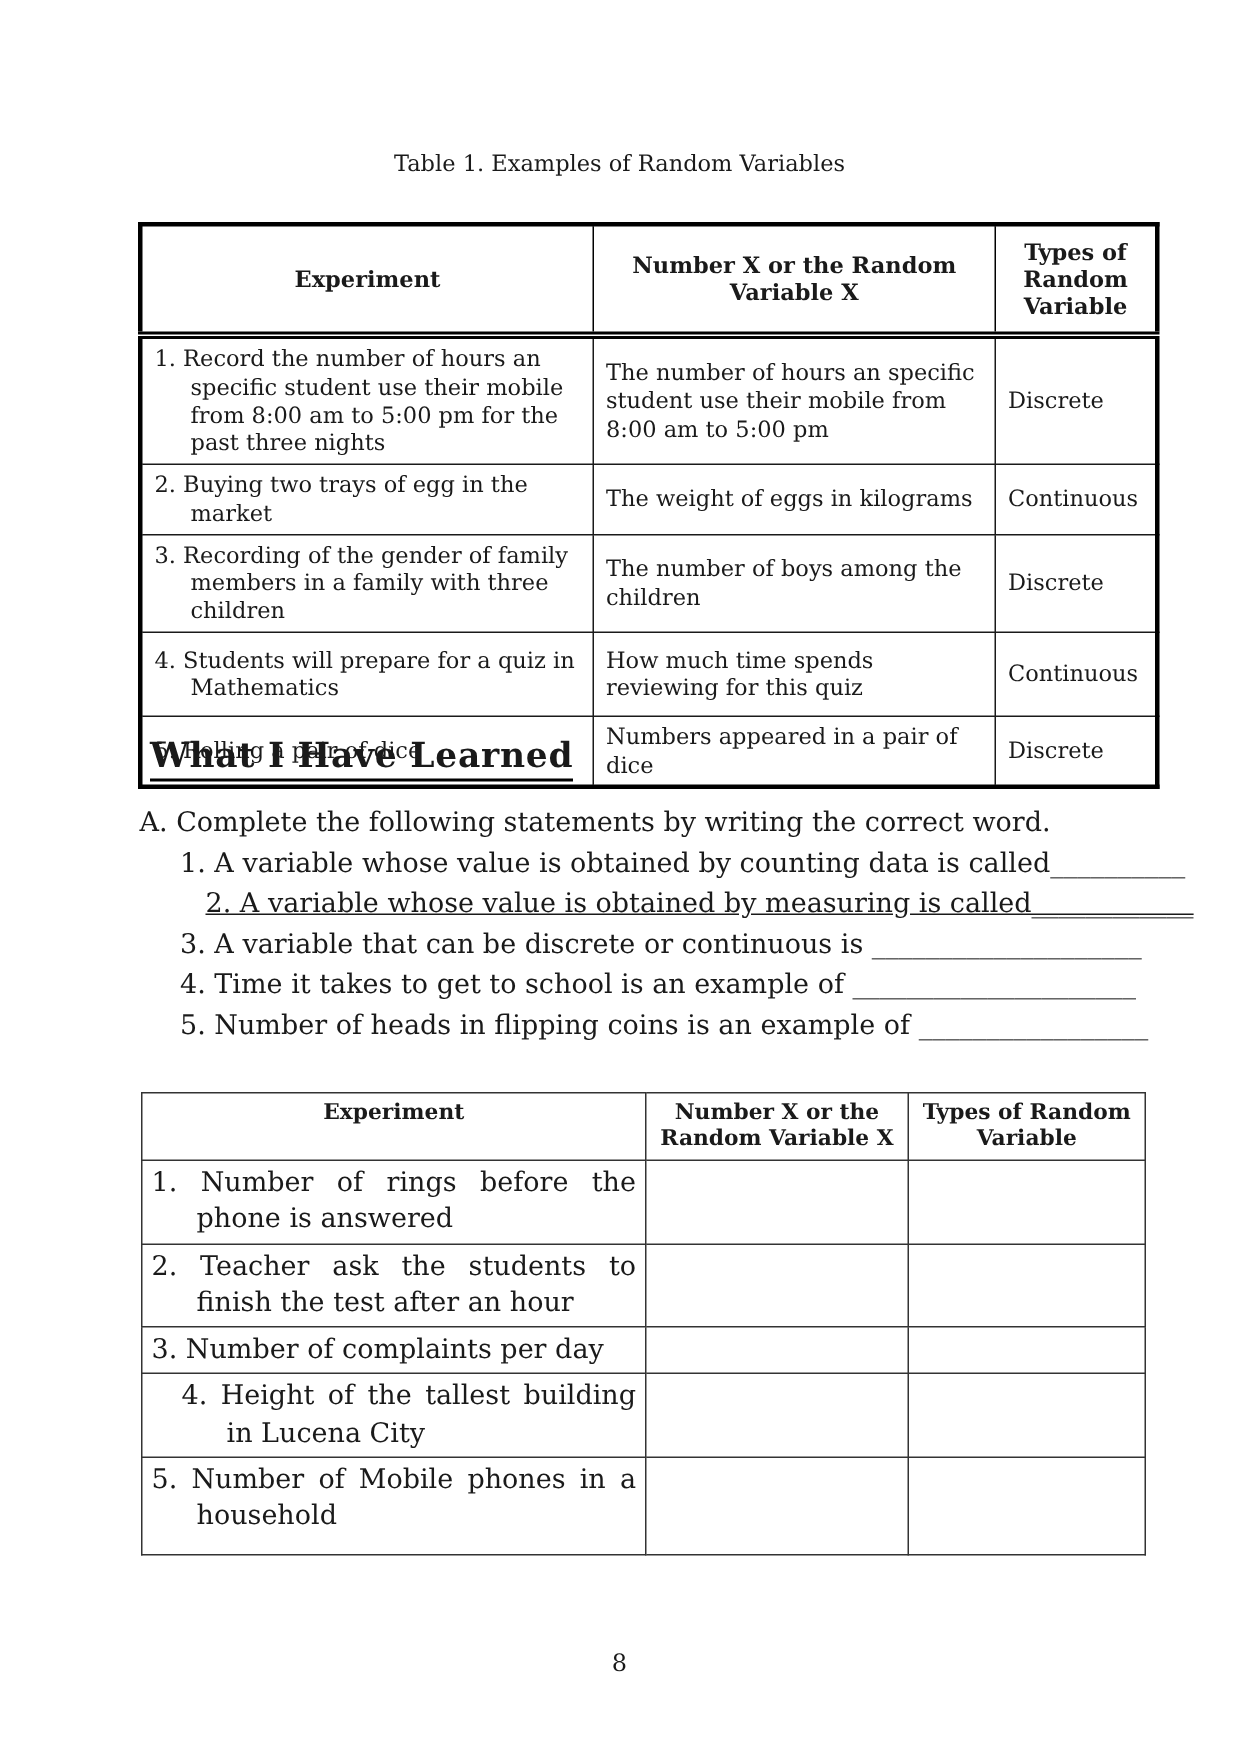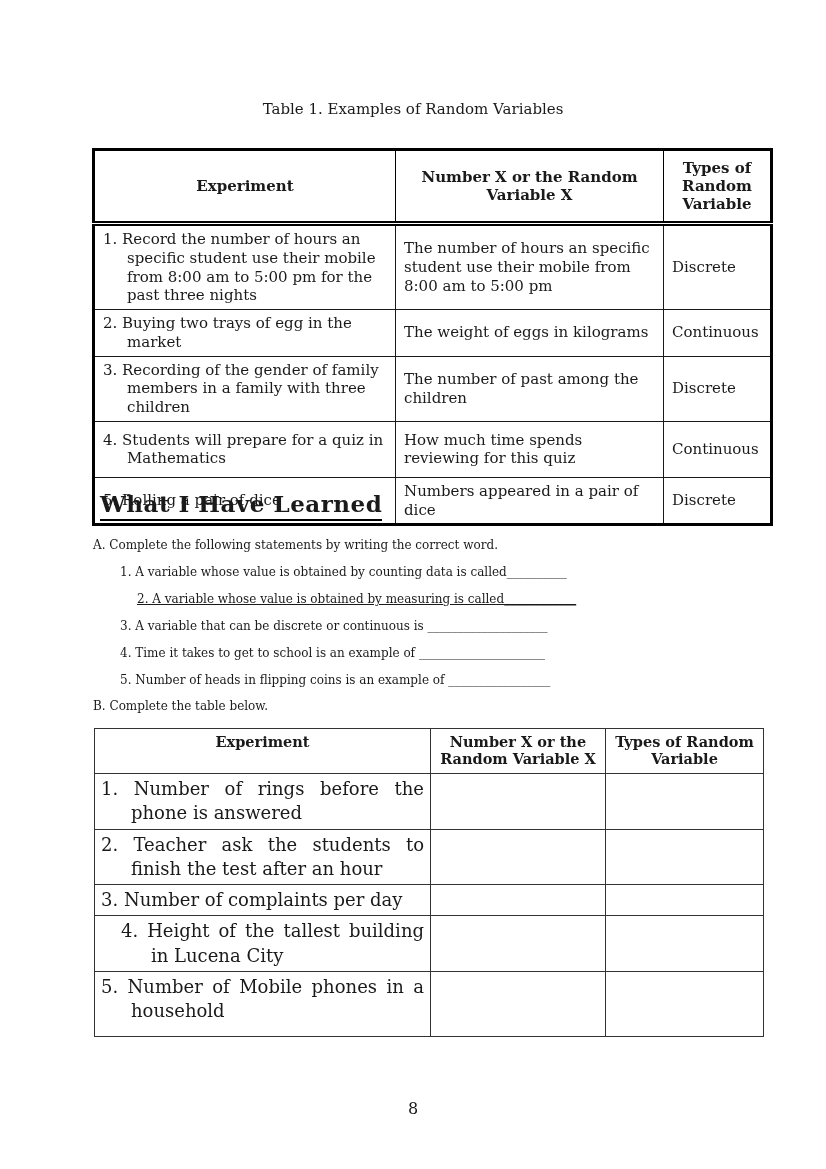--- a/index.html
+++ b/index.html
@@ -66,21 +66,21 @@
     font-weight: bold;
     letter-spacing: 0.5px;
   }
   .heading span {
     border-bottom: 2.5px solid #000;
     padding-bottom: 2px;
     display: inline-block;
   }
 
   
-  .line { position: absolute; font-size: 12px; white-space: nowrap; text-align: center; }
+  .line { position: absolute; font-size: 18px; white-space: nowrap; text-align: center; }
   .pA    { left: 93px;  top: 538px; }
   .item1 { left: 120px; top: 565px; }
   .item2 { left: 137px; top: 592px; text-decoration: underline; }
   .item3 { left: 120px; top: 619px; }
   .item4 { left: 120px; top: 646px; }
   .item5 { left: 120px; top: 673px; }
   .pB    { left: 93px;  top: 699px; }
 
   
   table.t2 {
@@ -168,21 +168,21 @@
         <td>
             <div class="hang">2.  Buying two trays of egg in the market</div>
           </td>
         <td>The weight of eggs in kilograms</td>
         <td>Continuous</td>
       </tr>
       <tr class="r3">
         <td>
             <div class="hang">3. Recording of the gender of  family members in a family with three children</div>
           </td>
-        <td>The number of past among the children</td>
+        <td>The number of boys among the children</td>
         <td>Discrete</td>
       </tr>
       <tr class="r4">
         <td>
             <div class="hang">4. Students will prepare for a quiz in Mathematics</div>
           </td>
         <td>How much time spends reviewing for this quiz</td>
         <td>Continuous</td>
       </tr>
       <tr class="r5">
@@ -198,21 +198,20 @@
   <div class="heading">
     <span>What I Have Learned</span>
   </div>
 
   <div class="line pA">A. Complete the following statements by writing the correct word.</div>
   <div class="line item1">1. A variable whose value is obtained by counting data is called__________</div>
   <div class="line item2">2. A variable whose value is obtained by measuring is called____________</div>
   <div class="line item3">3. A variable that can be discrete or continuous is ____________________</div>
   <div class="line item4">4. Time it takes to get to school is an example of _____________________</div>
   <div class="line item5">5. Number of heads in flipping coins is an example of _________________</div>
-  <div class="line pB">B. Complete the table below.</div>
 
   <table class="t2">
     <colgroup>
         <col class="c1">
         <col class="c2">
         <col class="c3">
       </colgroup>
     <thead>
       <tr>
         <th>Experiment</th>

